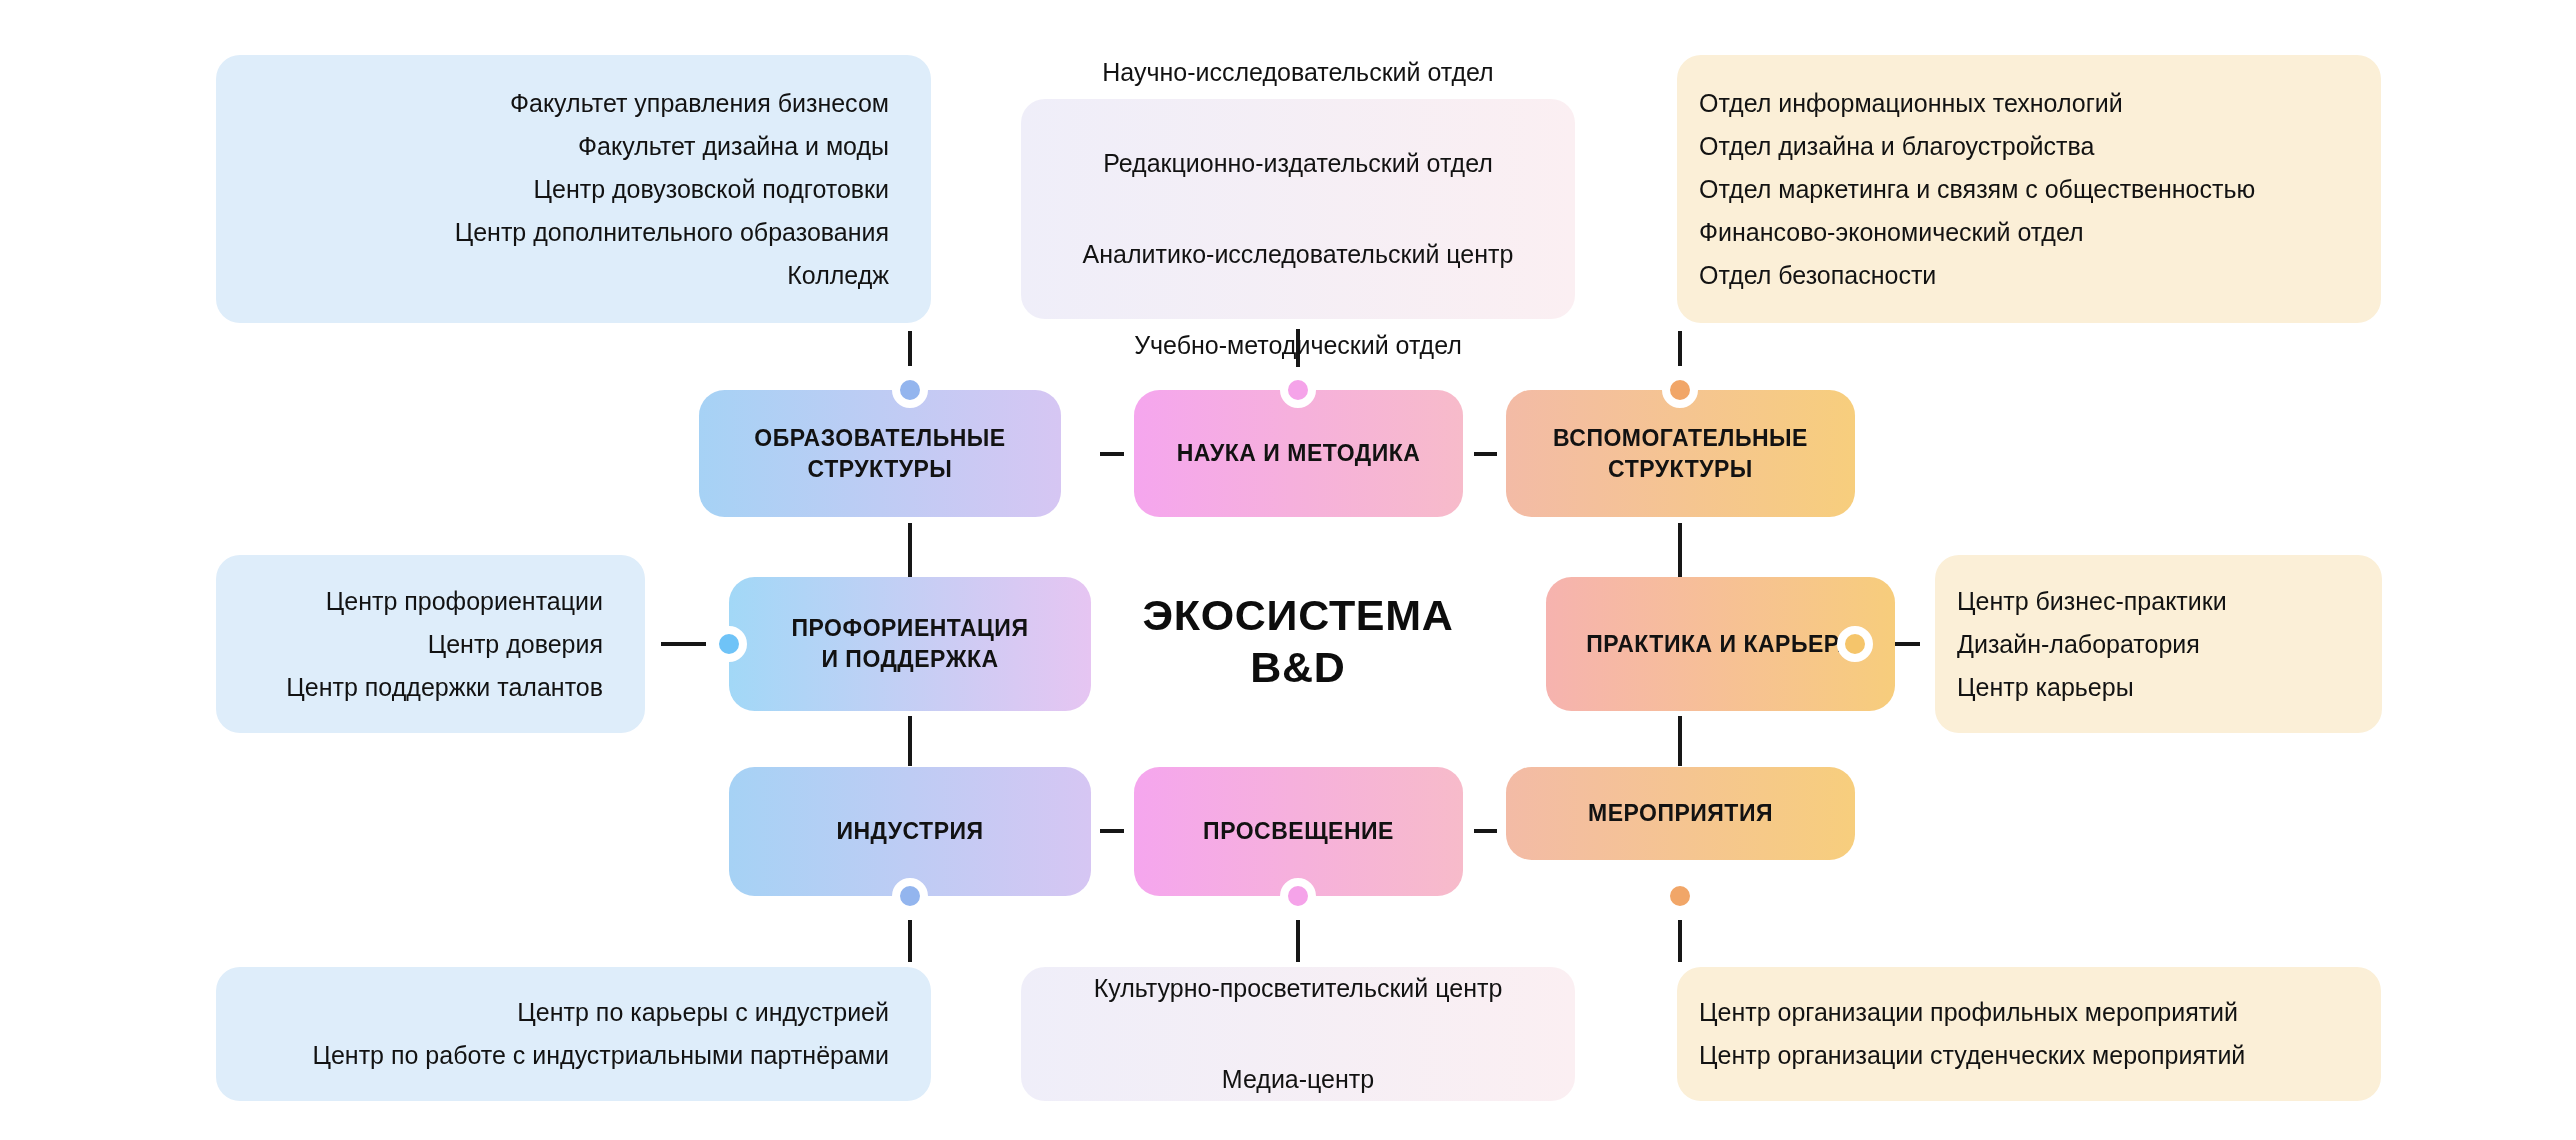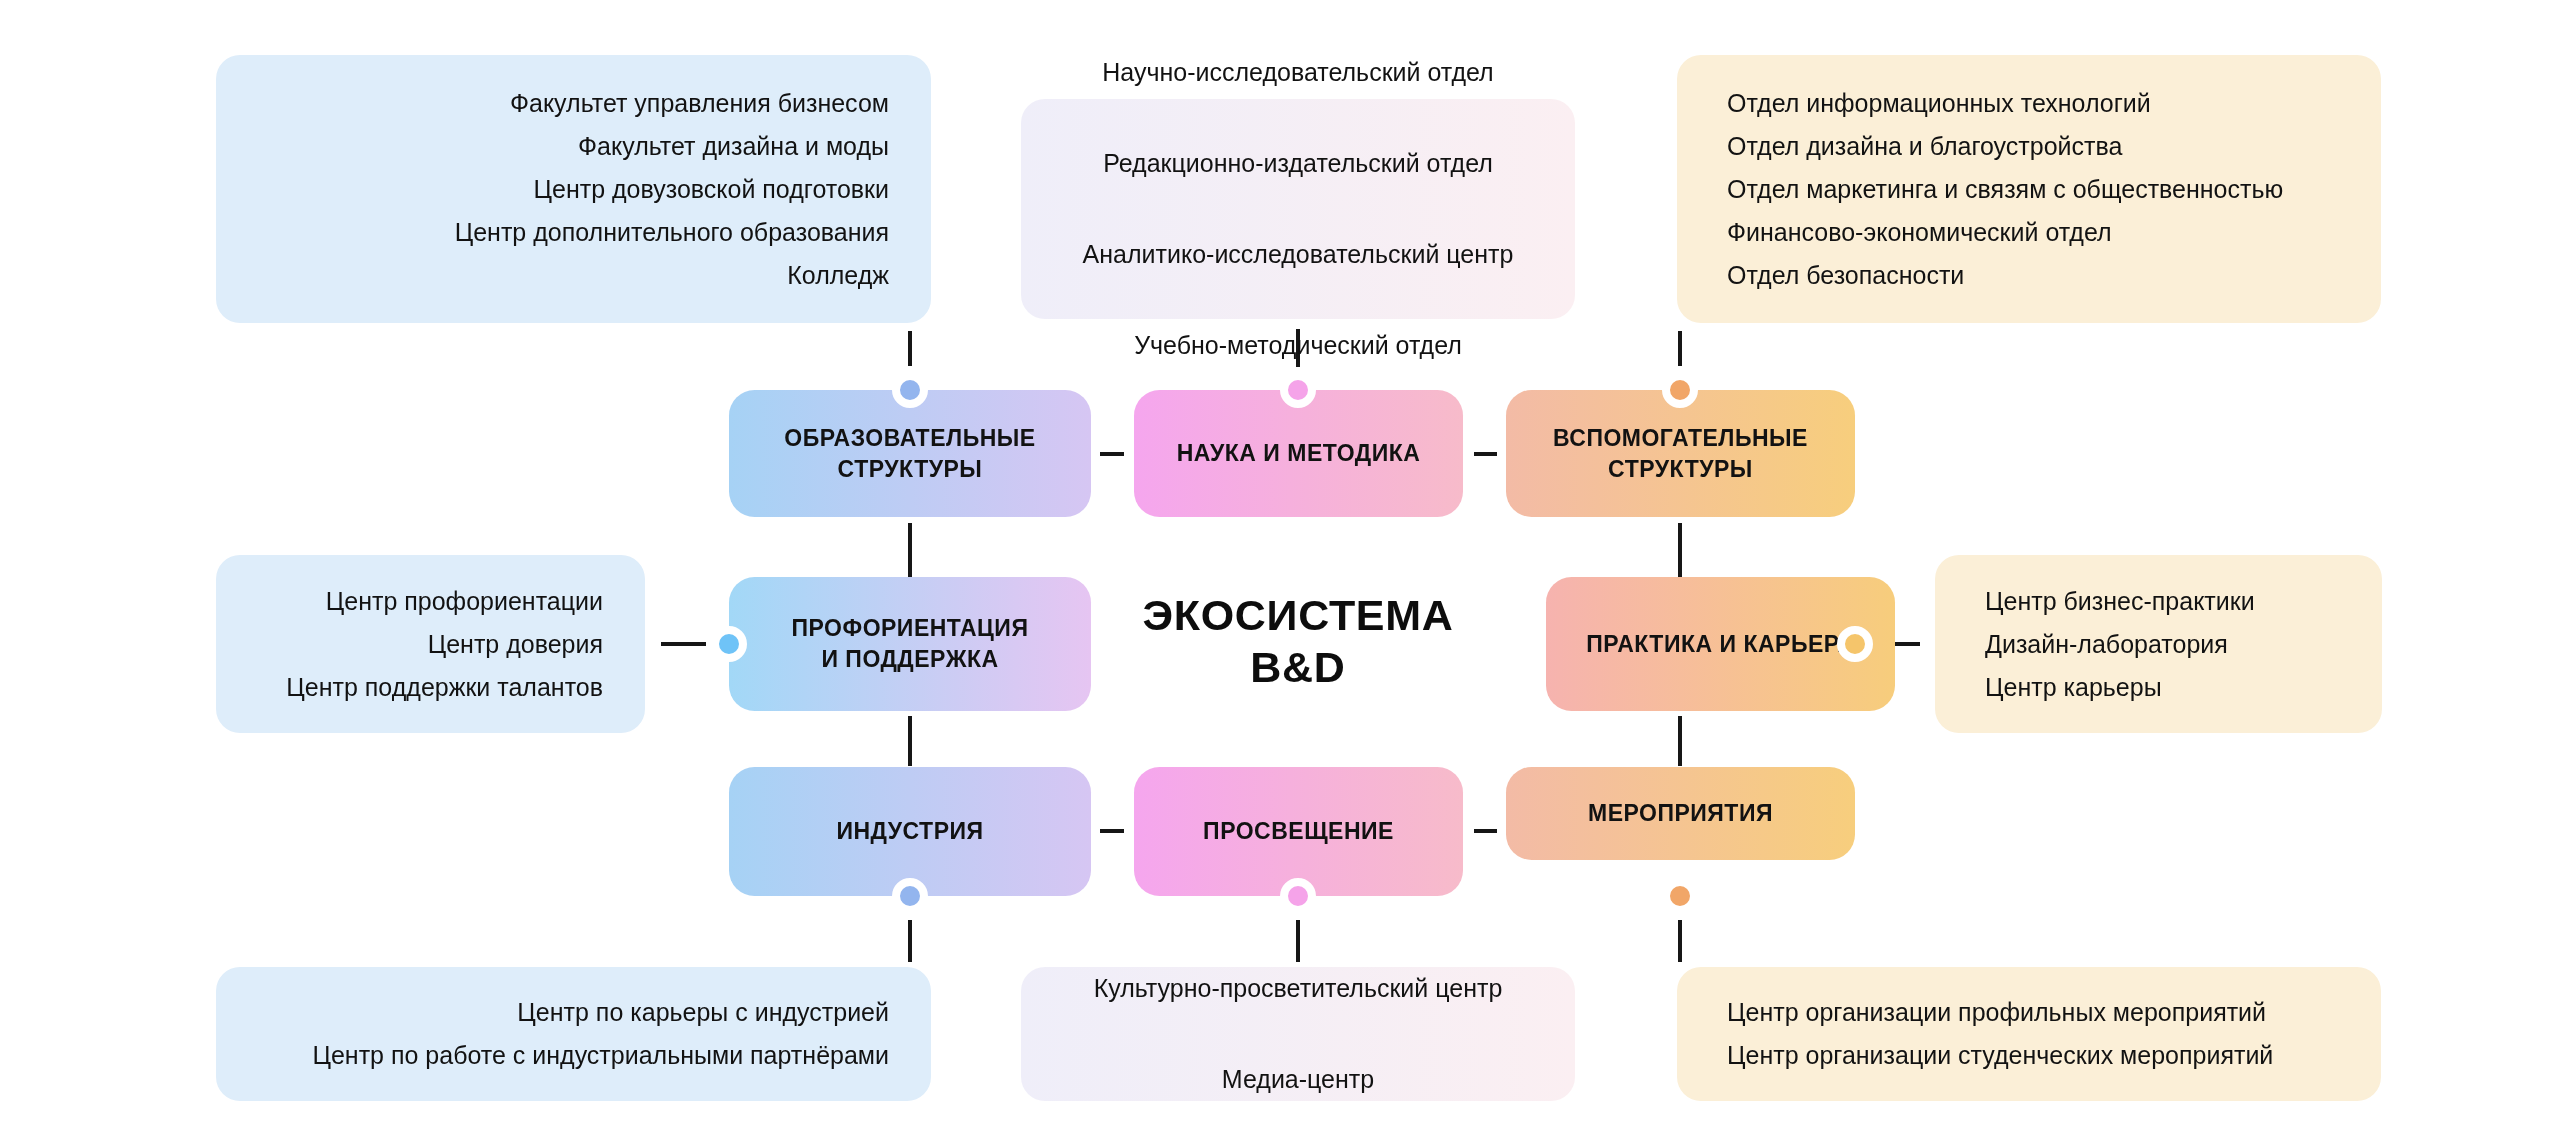--- a/index.html
+++ b/index.html
@@ -9,37 +9,37 @@
   }
   
   .panel{
     position:absolute;border-radius:24px;display:flex;flex-direction:column;justify-content:center;
     font-size:25px;line-height:43px;box-sizing:border-box;
   }
   .panel.blue{background:var(--blue_panel);}
   .panel.cream{background:var(--cream_panel);}
   .panel.pinkgrad{background:linear-gradient(90deg,var(--pink_panel_a),var(--pink_panel_b));}
   .panel.align-right{align-items:flex-end;text-align:left;padding-right:42px;padding-left:30px;}
-  .panel.align-left{align-items:flex-start;text-align:left;padding-left:50px;}
+  .panel.align-left{align-items:flex-start;text-align:left;padding-left:22px;}
   .panel.align-center{align-items:center;text-align:center;gap:48px;}
   .p-top-left{left:216px;top:55px;width:715px;height:268px;}
   .p-top-middle{left:1021px;top:99px;width:554px;height:220px;}
   .p-top-right{left:1677px;top:55px;width:704px;height:268px;}
   .p-mid-left{left:216px;top:555px;width:429px;height:178px;}
   .p-mid-right{left:1935px;top:555px;width:447px;height:178px;}
   .p-bottom-left{left:216px;top:967px;width:715px;height:134px;}
   .p-bottom-middle{left:1021px;top:967px;width:554px;height:134px;}
   .p-bottom-right{left:1677px;top:967px;width:704px;height:134px;}
   
   .hub{
     position:absolute;border-radius:25.5px;display:flex;flex-direction:column;justify-content:center;align-items:center;
     text-transform:uppercase;font-size:23px;font-weight:600;letter-spacing:0.5px;line-height:31px;text-align:center;
     z-index:1;
   }
-  .hub-educational{left:729px;top:390px;width:362px;height:127px;background:linear-gradient(90deg,var(--grad_blue_a),var(--grad_blue_b));}
+  .hub-educational{left:699px;top:390px;width:362px;height:127px;background:linear-gradient(90deg,var(--grad_blue_a),var(--grad_blue_b));}
   .hub-science{left:1134px;top:390px;width:329px;height:127px;background:linear-gradient(90deg,var(--grad_pink_a),var(--grad_pink_b));}
   .hub-auxiliary{left:1506px;top:390px;width:349px;height:127px;background:linear-gradient(90deg,var(--grad_orange_a),var(--grad_orange_b));}
   .hub-guidance{left:729px;top:577px;width:362px;height:134px;background:linear-gradient(90deg,var(--grad_blue_side_a),var(--grad_blue_side_b));}
   .hub-practice{left:1506px;top:577px;width:349px;height:134px;background:linear-gradient(90deg,var(--grad_peach_a),var(--grad_peach_b));margin-left:40px;}
   .hub-industry{left:729px;top:767px;width:362px;height:129px;background:linear-gradient(90deg,var(--grad_blue_a),var(--grad_blue_b));}
   .hub-enlightenment{left:1134px;top:767px;width:329px;height:129px;background:linear-gradient(90deg,var(--grad_pink_a),var(--grad_pink_b));}
   .hub-events{left:1506px;top:767px;width:349px;height:93px;background:linear-gradient(90deg,var(--grad_orange_a),var(--grad_orange_b));}
   
   .title{
     position:absolute;left:1110px;top:589px;width:376px;text-align:center;

